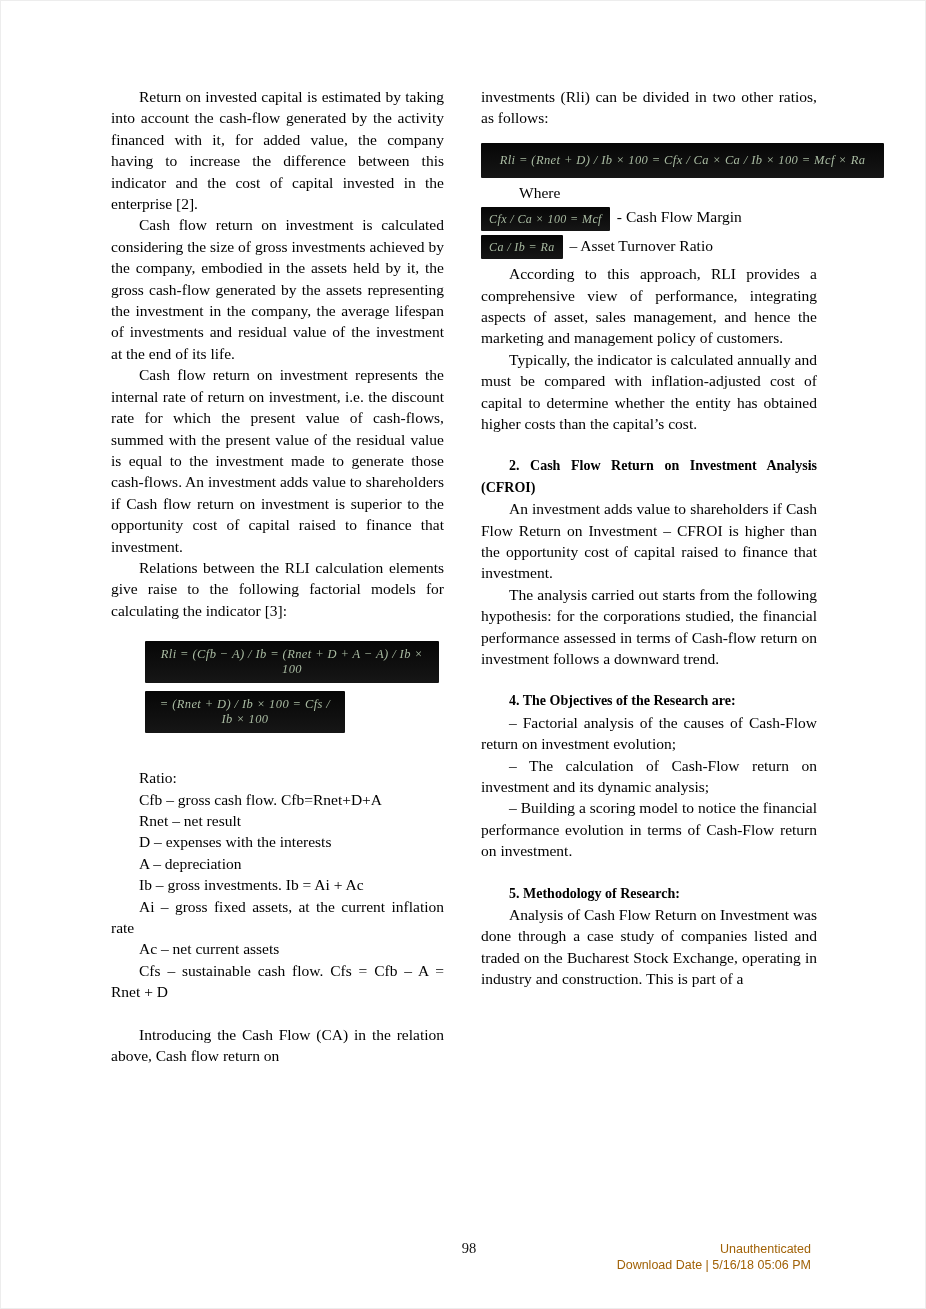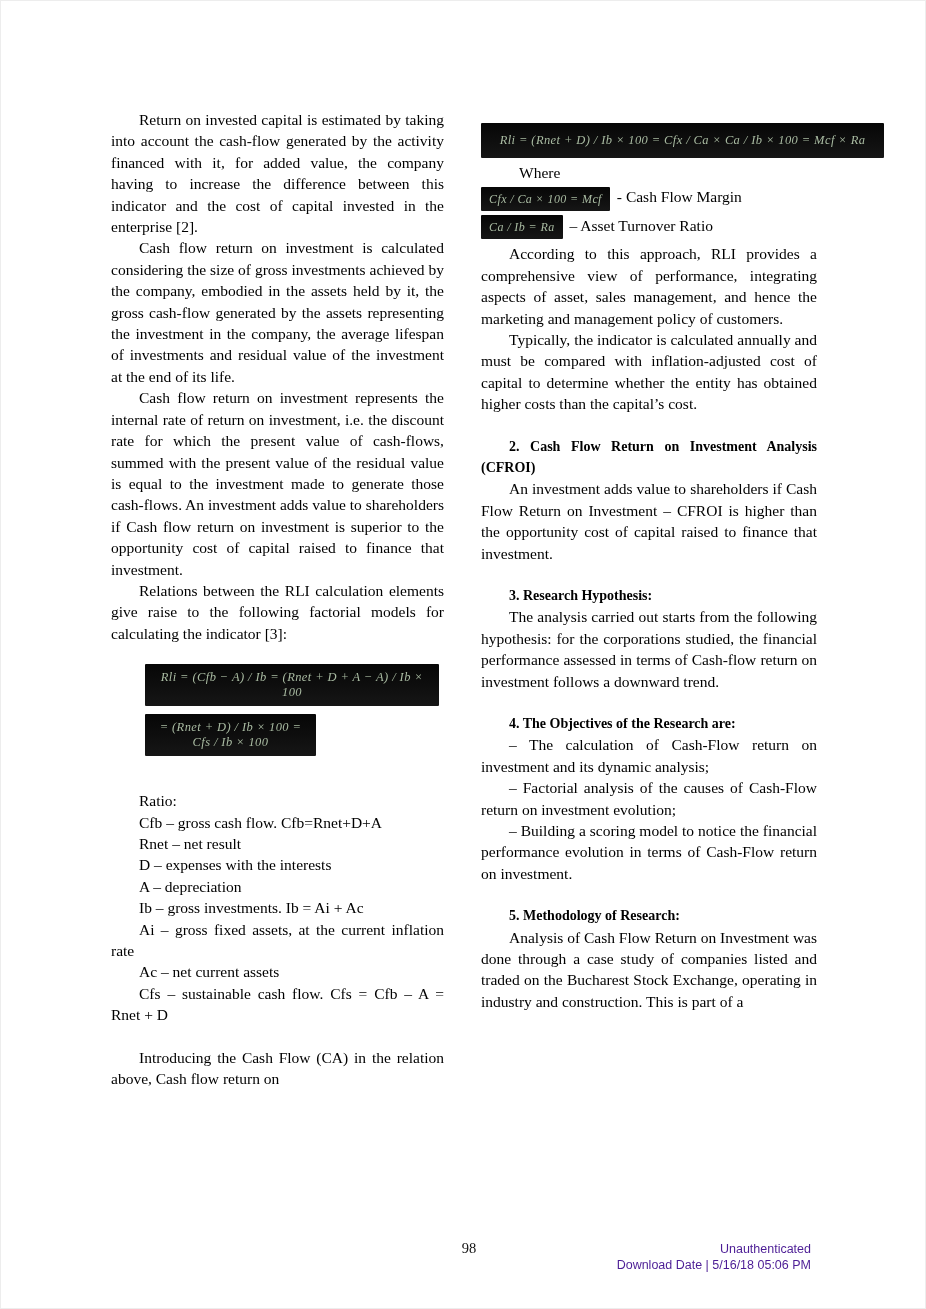--- a/index.html
+++ b/index.html
@@ -12,21 +12,21 @@
     overflow: hidden;
   }
   .page {
     position: absolute; inset: 0;
     background: #fff;
     border: 1px solid #ededed;
   }
   .columns {
     display: flex;
     gap: 37px;
-    padding: 108px 108px 0 110px;
+    padding: 85px 108px 0 110px;
   }
   .col {
     width: 336px;
     font-size: 15.5px;
     line-height: 21.4px;
     text-align: justify;
   }
   p.para { text-indent: 28px; }
   p.defline { text-indent: 28px; }
   .where { text-indent: 28px; }
@@ -46,21 +46,21 @@
     font-style: italic;
     font-size: 12.5px;
     line-height: 15px;
     padding: 6px 10px;
     letter-spacing: 0.4px;
     text-align: center;
     text-indent: 0;
     border-radius: 1px;
   }
   .fb-left-1 { width: 294px; margin: 20px 0 8px 34px; min-height: 38px; display: flex; align-items: center; justify-content: center; }
-  .fb-left-2 { width: 171px; margin: 8px 0 14px 34px; min-height: 33px; display: flex; align-items: center; justify-content: center; }
+  .fb-left-2 { width: 200px; margin: 8px 0 14px 34px; min-height: 33px; display: flex; align-items: center; justify-content: center; }
   .fb-right-top { width: 403px; margin: 14px 0 4px 0; min-height: 35px; display: flex; align-items: center; justify-content: center; }
   .formula-inline {
     display: inline-block;
     vertical-align: middle;
     background: linear-gradient(180deg, #060606, #161616);
     color: #a9bba2;
     font-style: italic;
     font-size: 12px;
     line-height: 14px;
     padding: 5px 8px;
@@ -85,21 +85,21 @@
     color: #111;
   }
   .footer-stamp {
     position: absolute;
     right: 114px;
     top: 1240px;
     text-align: right;
     font-family: "Liberation Sans", sans-serif;
     font-size: 12.5px;
     line-height: 16px;
-    color: #4c1d95;
+    color: #a16207;
   }
 </style>
 </head>
 <body>
 
 <div class="page">
 
   <div class="columns">
 
     <div class="col">
@@ -126,46 +126,46 @@
       <p class="defline">Ai – gross fixed assets, at the current inflation rate</p>
       <p class="defline">Ac – net current assets</p>
       <p class="defline">Cfs – sustainable cash flow. Cfs = Cfb – A = Rnet + D</p>
 
       <div class="gap-small"></div>
 
       <p class="para">Introducing the Cash Flow (CA) in the relation above, Cash flow return on</p>
     </div>
 
     <div class="col">
+      <p>investments (Rli) can be divided in two other ratios, as follows:</p>
 
       <div class="formula-block fb-right-top">
         <span>Rli = (Rnet + D) / Ib × 100 = Cfx / Ca × Ca / Ib × 100 = Mcf × Ra</span>
       </div>
 
       <p class="where-right">Where</p>
 
       <div class="ratio-row">
         <span class="formula-inline">Cfx / Ca × 100 = Mcf</span><span>- Cash Flow Margin</span>
       </div>
       <div class="ratio-row">
         <span class="formula-inline">Ca / Ib = Ra</span><span>– Asset Turnover Ratio</span>
       </div>
 
       <p class="para">According to this approach, RLI provides a comprehensive view of performance, integrating aspects of asset, sales management, and hence the marketing and management policy of customers.</p>
       <p class="para">Typically, the indicator is calculated annually and must be compared with inflation-adjusted cost of capital to determine whether the entity has obtained higher costs than the capital’s cost.</p>
 
       <h3 class="heading">2. Cash Flow Return on Investment Analysis (CFROI)</h3>
       <p class="para">An investment adds value to shareholders if Cash Flow Return on Investment – CFROI is higher than the opportunity cost of capital raised to finance that investment.</p>
 
-      <h3 class="heading">3. Research Hypothesis:</h3>
       <p class="para">The analysis carried out starts from the following hypothesis: for the corporations studied, the financial performance assessed in terms of Cash-flow return on investment follows a downward trend.</p>
 
       <h3 class="heading">4. The Objectives of the Research are:</h3>
+      <p class="para">– Factorial analysis of the causes of Cash-Flow return on investment evolution;</p>
       <p class="para">– The calculation of Cash-Flow return on investment and its dynamic analysis;</p>
-      <p class="para">– Factorial analysis of the causes of Cash-Flow return on investment evolution;</p>
       <p class="para">– Building a scoring model to notice the financial performance evolution in terms of Cash-Flow return on investment.</p>
 
       <h3 class="heading">5. Methodology of Research:</h3>
       <p class="para">Analysis of Cash Flow Return on Investment was done through a case study of companies listed and traded on the Bucharest Stock Exchange, operating in industry and construction. This is part of a</p>
     </div>
 
   </div>
 
   <div class="footer-pagenum">98</div>
 

